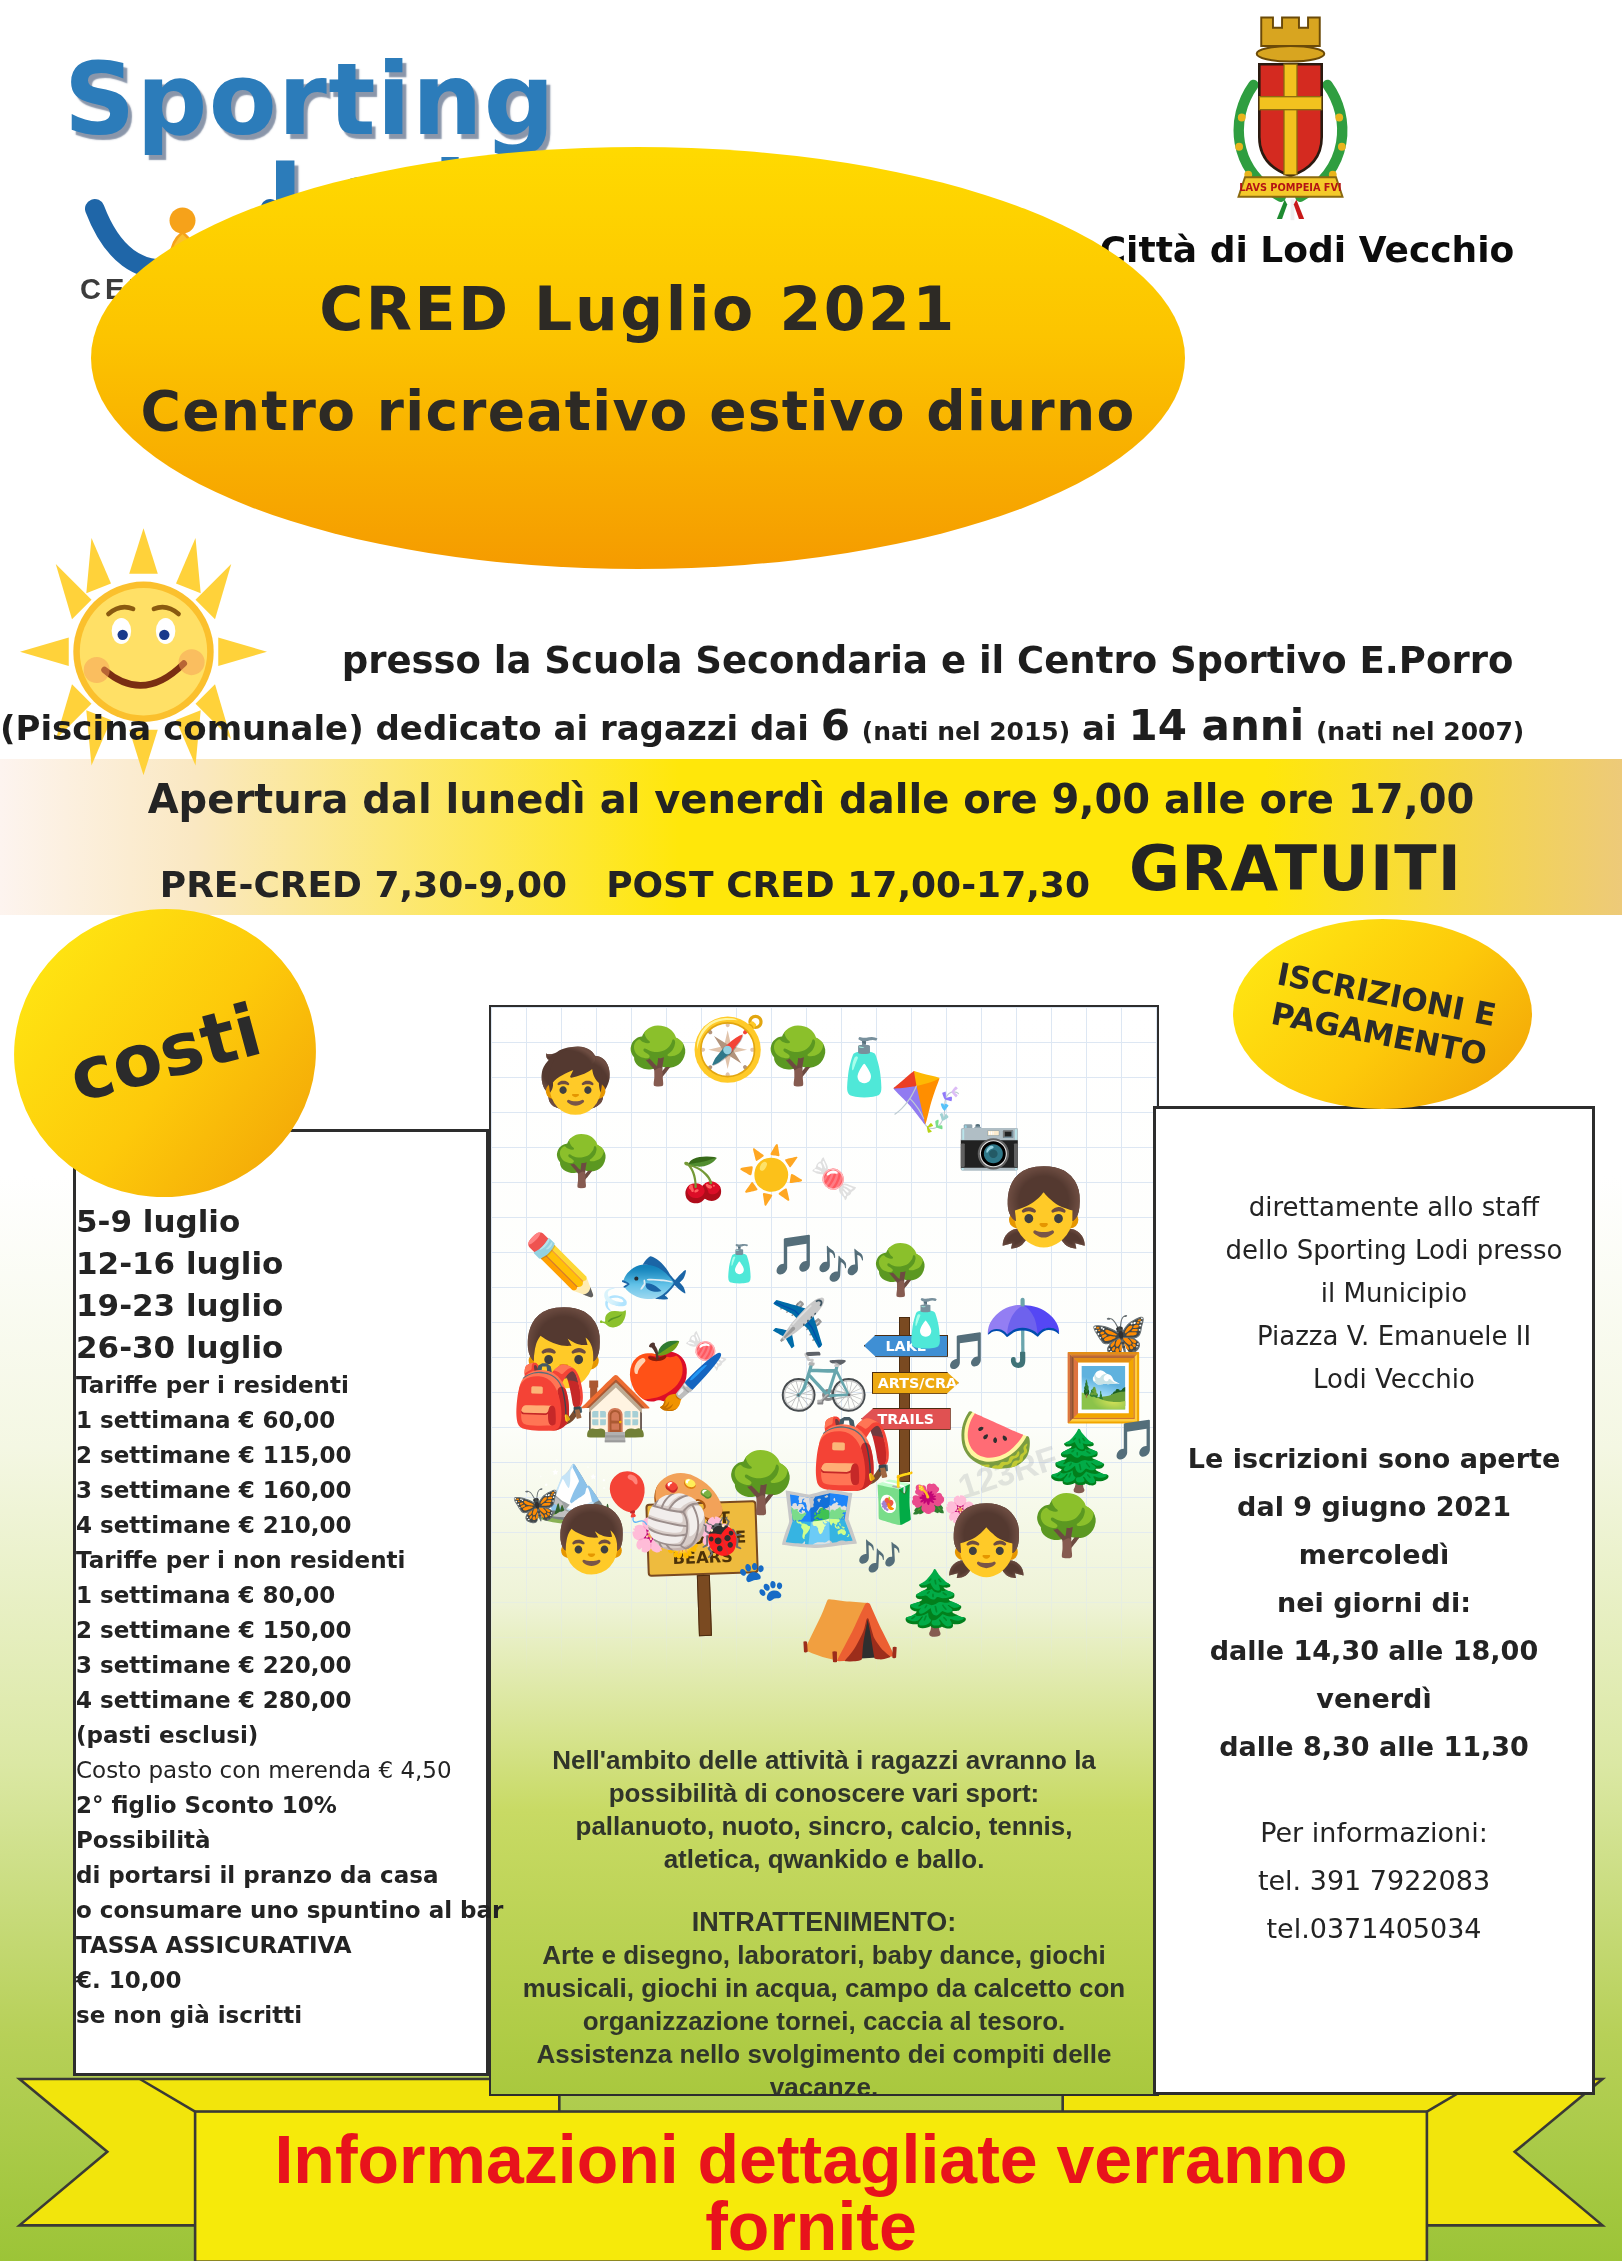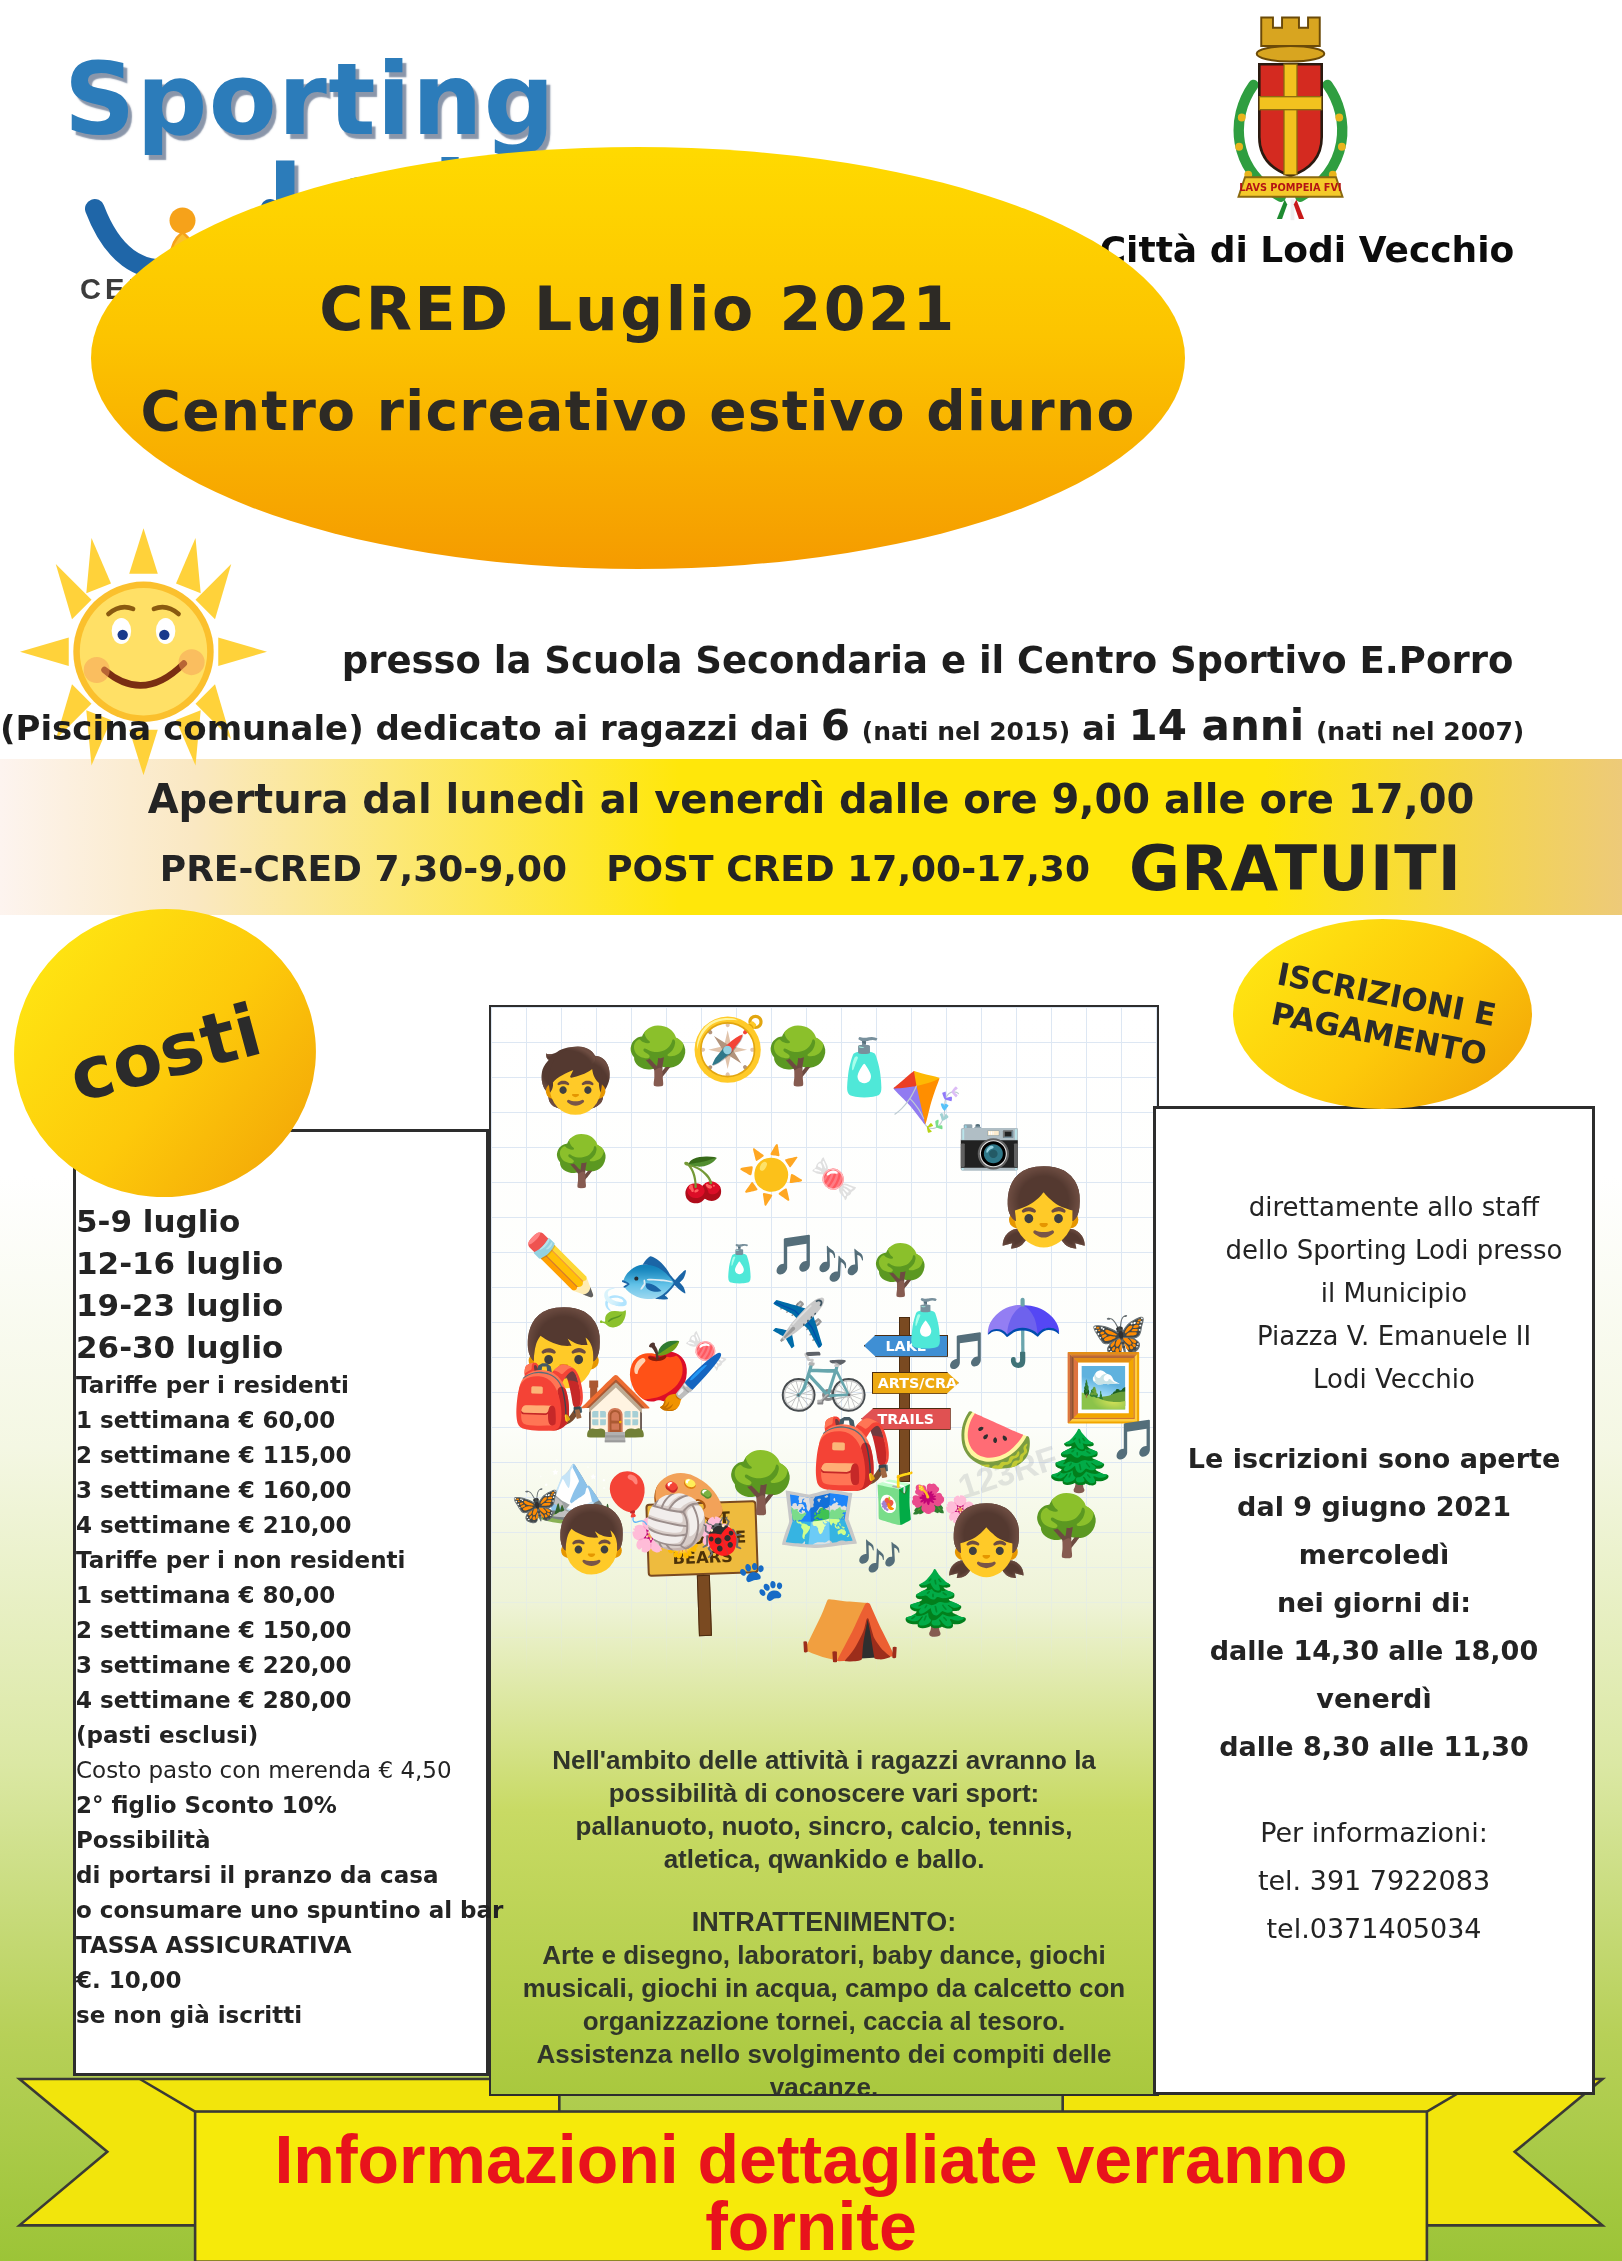--- a/index.html
+++ b/index.html
@@ -40,21 +40,21 @@
     font-size:34px;font-weight:bold;color:#1e1e1e;z-index:5;white-space:nowrap;}
   .intro2 .small{font-size:25px;}
   .intro2 .big{font-size:42px;}
 
   
   .hours{position:absolute;left:0;top:759px;width:1622px;height:156px;z-index:3;
     background:linear-gradient(90deg,#fdf4ef 0%,#fae8c2 12%,#ffe70a 42%,#ffe70a 78%,#edca79 100%);
     text-align:center;}
   .hours-l1{margin-top:17px;font-size:40px;font-weight:bold;color:#242424;}
   .hours-l2{margin-top:10.4px;font-size:36px;font-weight:bold;color:#242424;display:flex;
-    justify-content:center;align-items:center;gap:39px;}
+    justify-content:center;align-items:flex-end;gap:39px;}
   .hours-l2 .gratuiti{font-size:62px;letter-spacing:1.3px;}
 
   
   .bubble{border-radius:50%;display:flex;flex-direction:column;align-items:center;justify-content:center;
     background:linear-gradient(135deg,#ffec14 0%,#fdc90a 55%,#f1a007 100%);z-index:20;position:absolute;}
   .bubble-costi{left:14.3px;top:909px;width:302px;height:288px;transform:rotate(-6deg);}
   .bubble-costi .t{font-size:72px;font-weight:bold;color:#2b2b2b;transform:rotate(-9deg);}
   .bubble-iscr{left:1233px;top:919px;width:299px;height:190px;}
   .bubble-iscr .t{font-size:31px;font-weight:bold;color:#2b2b2b;transform:rotate(11deg);line-height:40px;text-align:center;}
 

